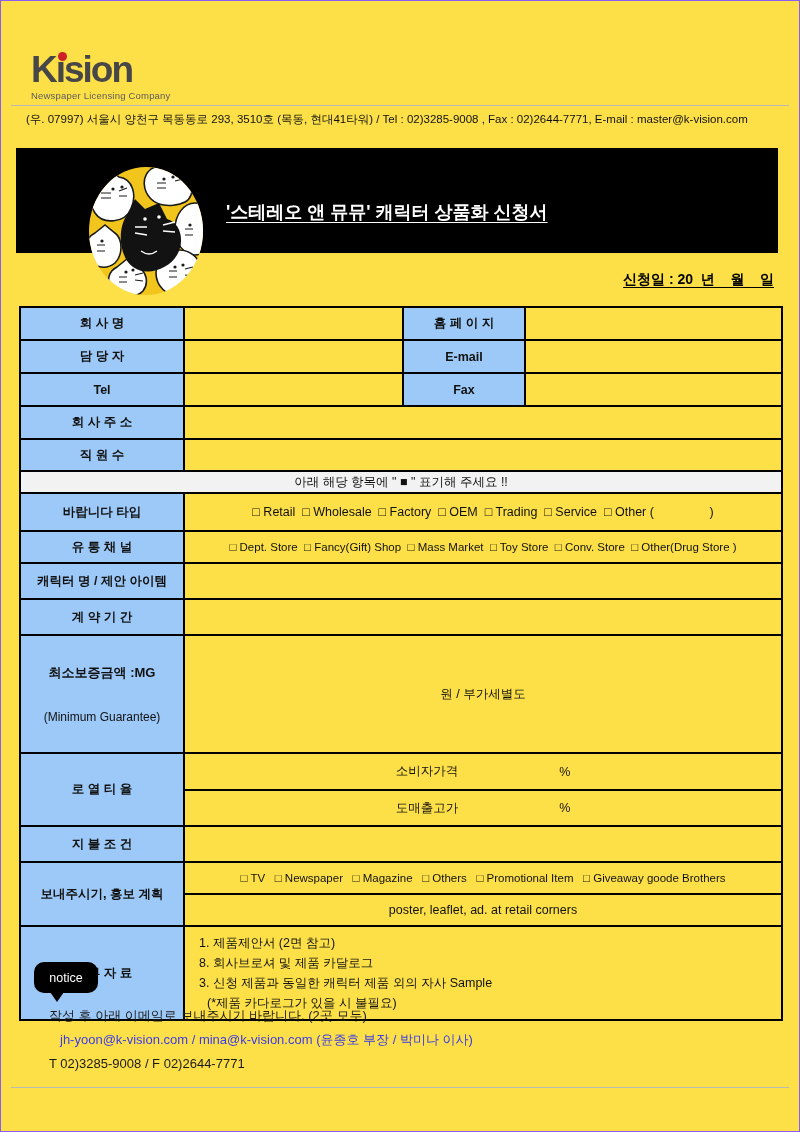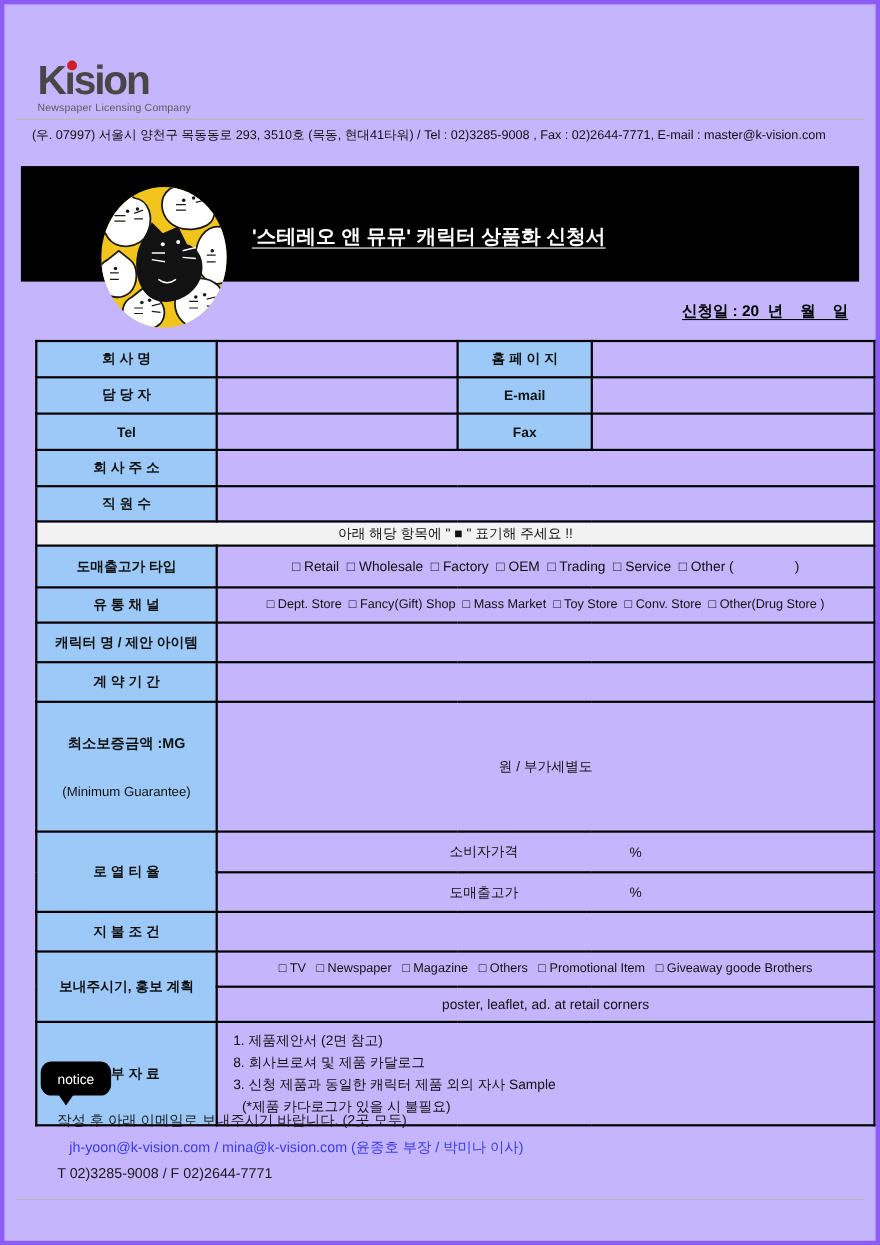--- a/index.html
+++ b/index.html
@@ -1,19 +1,19 @@
 <!DOCTYPE html>
 <html><head>
 <meta charset="utf-8">
 <style>
   * { margin:0; padding:0; box-sizing:border-box; }
   body { background:#ffffff; font-family:"Liberation Sans","DejaVu Sans",sans-serif; }
   .page {
-    position:relative; width:800px; height:1132px; background:#c4b5fd;
-    border:4px solid #8b5cf6; overflow:hidden;
+    position:relative; width:800px; height:1132px; background:#fde047;
+    border:1px solid #8b5cf6; overflow:hidden;
   }
 
   
   .logo { position:absolute; left:30px; top:50px; }
   .logo-text { font-size:37px; font-weight:800; color:#474747; letter-spacing:-2px; line-height:1; }
   .logo-i { position:relative; display:inline-block; }
   .logo-i .i-dot {
     position:absolute; left:2px; top:1px; width:9px; height:9px;
     border-radius:50%; background:#CE2027;
   }
@@ -29,21 +29,21 @@
     text-decoration:underline; text-underline-offset:4px; white-space:pre;
   }
   .char-badge { position:absolute; left:88px; top:166px; width:114px; height:128px; }
 
   .apply-date {
     position:absolute; right:25px; top:270px; font-size:14px; font-weight:bold;
     color:#000; text-decoration:underline; text-underline-offset:3px; white-space:pre;
   }
 
   
-  table.form { position:absolute; left:28px; top:305px; width:762px; border-collapse:collapse; table-layout:fixed;padding-left:20px; }
+  table.form { position:absolute; left:18px; top:305px; width:762px; border-collapse:collapse; table-layout:fixed;padding-left:20px; }
   table.form td { border:2px solid #000; font-size:12.5px; color:#111; vertical-align:middle; overflow:hidden; }
   td.lbl { background:#9CC9F7; font-weight:bold; text-align:center; font-size:13.5px; white-space:pre; }
   td.note-row { background:#F2F2F2; text-align:center; font-size:12.5px; white-space:pre; }
   td.opts { text-align:center; white-space:pre; font-size:12px; }
   td.opts.tight { font-size:11.5px; }
   td.center { text-align:center; }
   .mg-l1 { font-size:13px; font-weight:bold; }
   .mg-l2 { font-size:12px; font-weight:normal; }
   .royalty-line { display:flex; justify-content:center; align-items:center; gap:101px; font-size:12.5px; }
   td.attach { padding:6px 6px 6px 14px; font-size:12.5px; line-height:1.6; vertical-align:middle; }
@@ -162,21 +162,21 @@
       <td colspan="3"></td>
     </tr>
     <tr style="height:32px">
       <td class="lbl">직 원 수</td>
       <td colspan="3"></td>
     </tr>
     <tr style="height:22px">
       <td colspan="4" class="note-row">아래 해당 항목에 " ■ " 표기해 주세요 !!</td>
     </tr>
     <tr style="height:38px">
-      <td class="lbl">도매출고가 타입</td>
+      <td class="lbl">바랍니다 타입</td>
       <td colspan="3" class="opts">□ Retail  □ Wholesale  □ Factory  □ OEM  □ Trading  □ Service  □ Other (                )</td>
     </tr>
     <tr style="height:32px">
       <td class="lbl">유 통 채 널</td>
       <td colspan="3" class="opts tight">□ Dept. Store  □ Fancy(Gift) Shop  □ Mass Market  □ Toy Store  □ Conv. Store  □ Other(Drug Store )</td>
     </tr>
     <tr style="height:36px">
       <td class="lbl">캐릭터 명 / 제안 아이템</td>
       <td colspan="3"></td>
     </tr>

